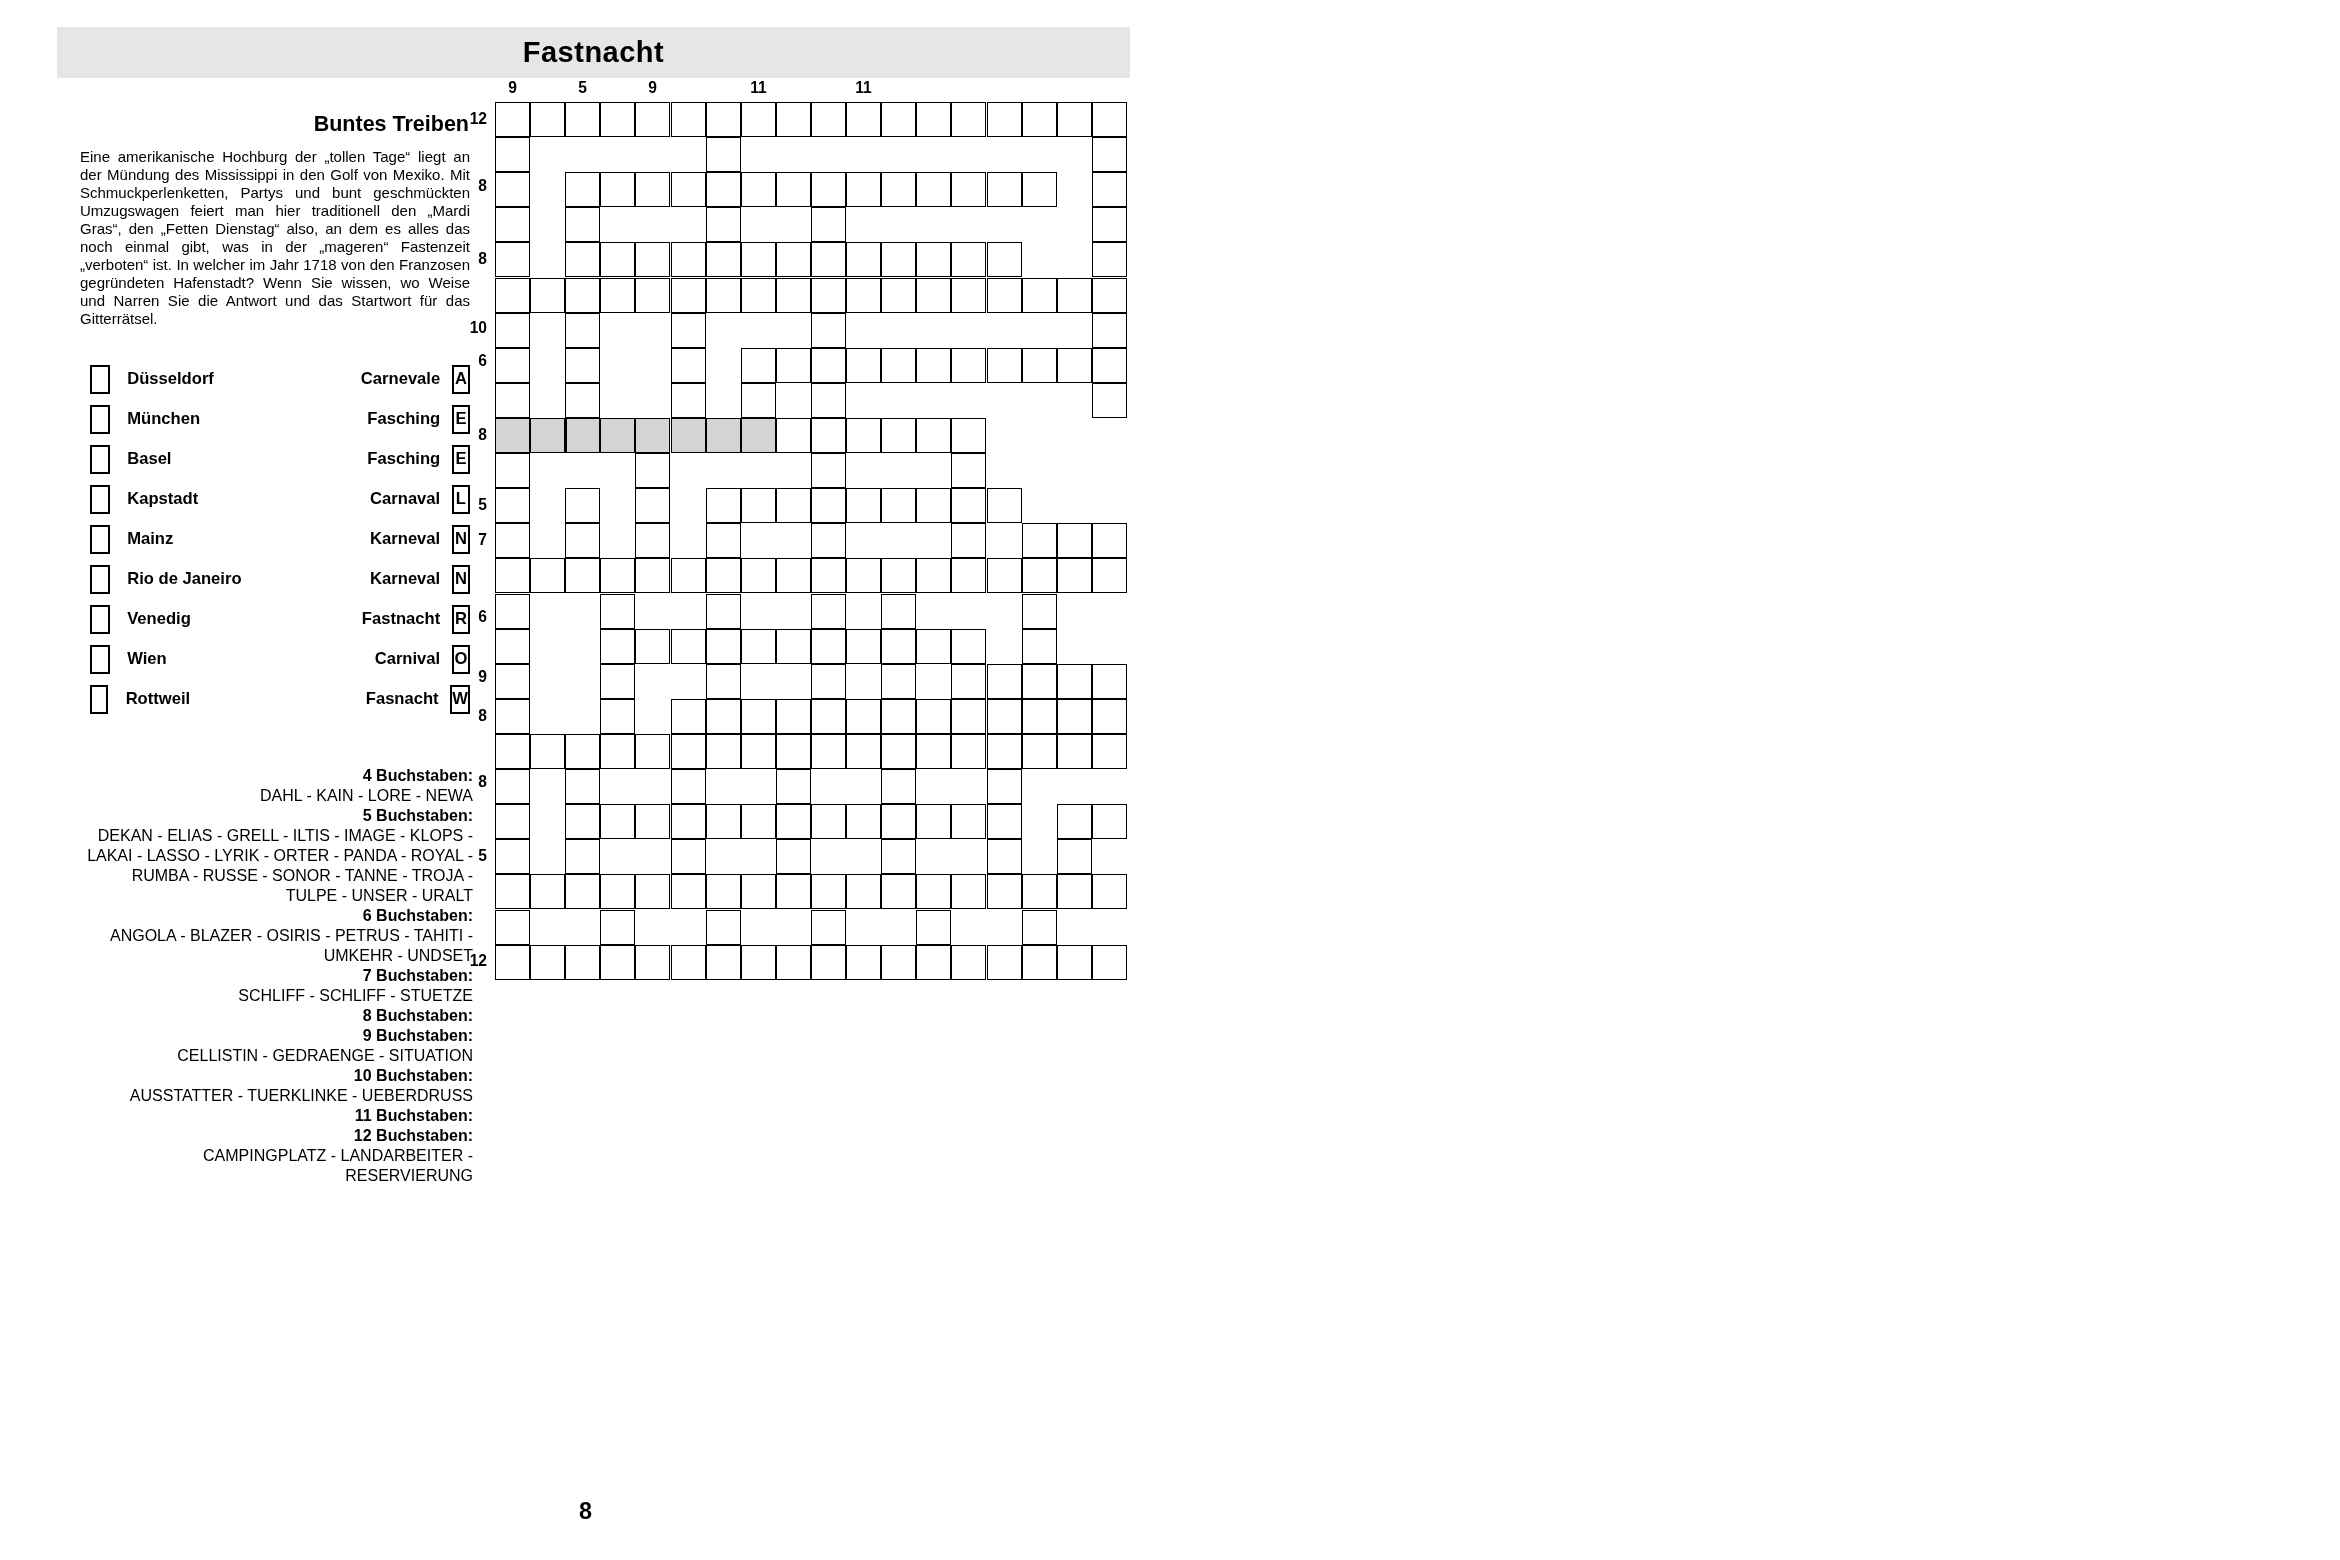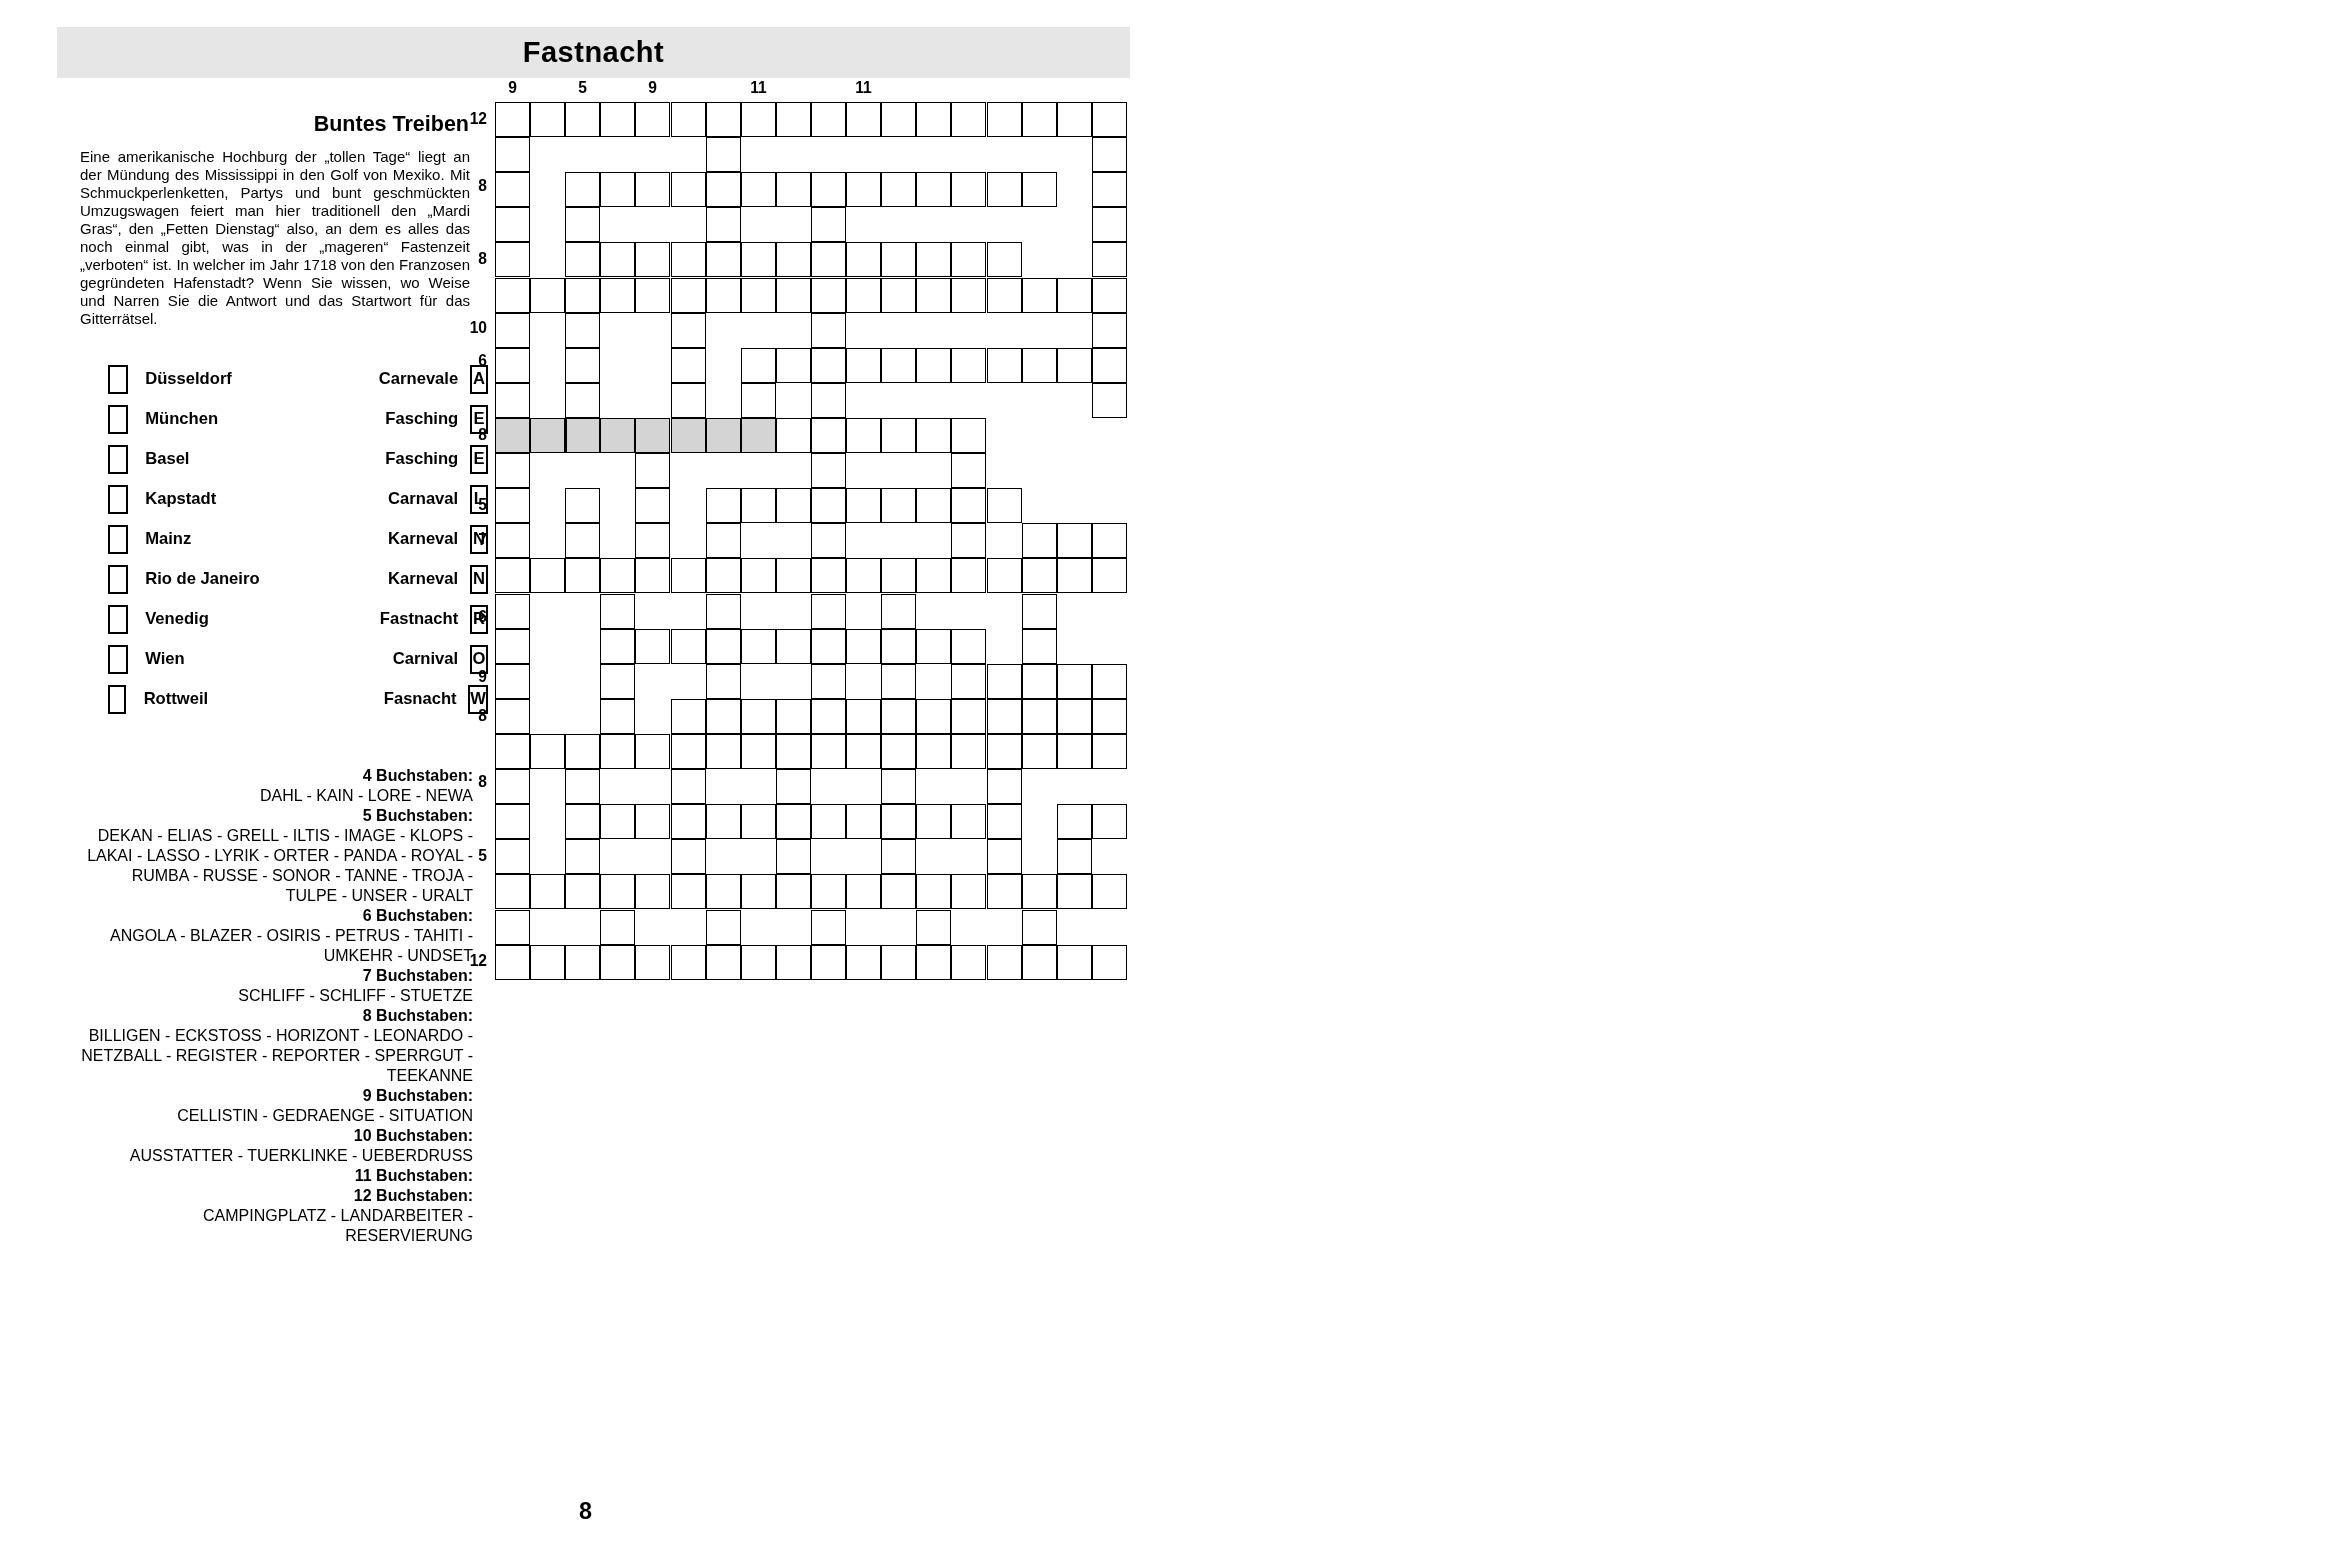--- a/index.html
+++ b/index.html
@@ -9,21 +9,21 @@
   
   .left{position:absolute;left:0;top:0;width:1209px;height:1560px;}
   .hdr-bar{position:absolute;background:#e6e6e6;height:51px;display:flex;align-items:center;justify-content:center;}
   .hdr-bar .ttl{font-weight:bold;font-size:29px;letter-spacing:0.5px;}
   #left-hdr{left:57px;top:27px;width:1073px;}
 
   .puz-title{position:absolute;left:293px;top:112px;width:176px;text-align:right;font-weight:bold;font-size:21.5px;color:#000;}
   .intro{position:absolute;left:80px;top:148px;width:390px;text-align:justify;font-size:15px;line-height:18px;}
   .intro p{margin:0;text-align:justify;}
 
-  .answer-list{position:absolute;left:108px;top:359px;width:380px;}
+  .answer-list{position:absolute;left:90px;top:359px;width:380px;}
   .ans-row{display:flex;align-items:center;height:40px;}
   .ans-box{width:32px;height:25px;border:2px solid #000;background:#fff;}
   .ans-city{flex:0 0 176px;margin-left:17.6px;font-weight:bold;font-size:16.6px;}
   .ans-word{flex:0 0 137px;text-align:right;font-weight:bold;font-size:16.6px;}
   .ans-letter{width:29px;height:25px;border:2px solid #000;margin-left:11.7px;font-weight:bold;font-size:16.6px;display:flex;align-items:center;justify-content:center;}
 
   .wordlist{position:absolute;left:78px;top:766px;width:395px;text-align:right;font-size:16px;line-height:20px;}
   .wl-head{font-weight:bold;}
   .wl-items{}
 
@@ -120,21 +120,20 @@
     <div class="wordlist" id="wordlist">
         <div class="wl-head">4 Buchstaben:</div>
         <div class="wl-items">DAHL - KAIN - LORE - NEWA</div>
         <div class="wl-head">5 Buchstaben:</div>
         <div class="wl-items">DEKAN - ELIAS - GRELL - ILTIS - IMAGE - KLOPS - LAKAI - LASSO - LYRIK - ORTER - PANDA - ROYAL - RUMBA - RUSSE - SONOR - TANNE - TROJA - TULPE - UNSER - URALT</div>
         <div class="wl-head">6 Buchstaben:</div>
         <div class="wl-items">ANGOLA - BLAZER - OSIRIS - PETRUS - TAHITI - UMKEHR - UNDSET</div>
         <div class="wl-head">7 Buchstaben:</div>
         <div class="wl-items">SCHLIFF - SCHLIFF - STUETZE</div>
         <div class="wl-head">8 Buchstaben:</div>
-        <div class="wl-items">BILLIGEN - ECKSTOSS - HORIZONT - LEONARDO - NETZBALL - REGISTER - REPORTER - SPERRGUT - TEEKANNE</div>
         <div class="wl-head">9 Buchstaben:</div>
         <div class="wl-items">CELLISTIN - GEDRAENGE - SITUATION</div>
         <div class="wl-head">10 Buchstaben:</div>
         <div class="wl-items">AUSSTATTER - TUERKLINKE - UEBERDRUSS</div>
         <div class="wl-head">11 Buchstaben:</div>
         <div class="wl-head">12 Buchstaben:</div>
         <div class="wl-items">CAMPINGPLATZ - LANDARBEITER - RESERVIERUNG</div>
       </div>
 
     <div id="left-grid">

